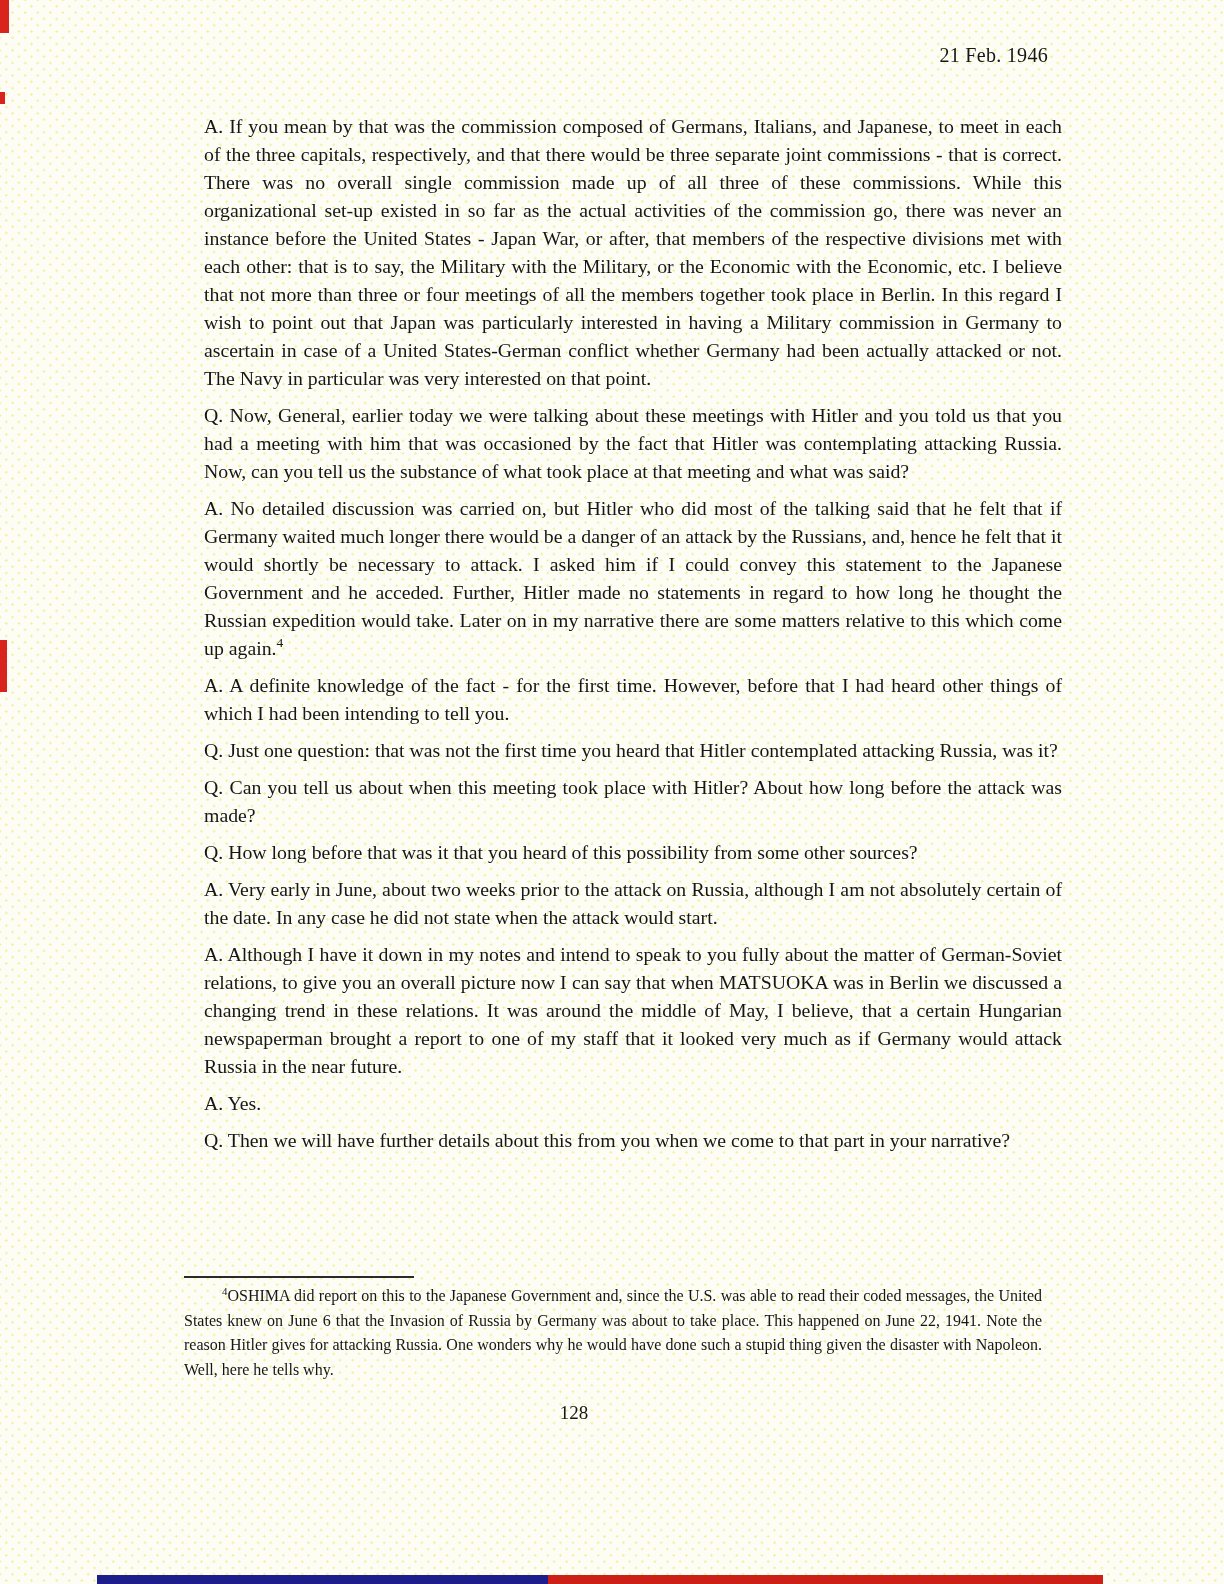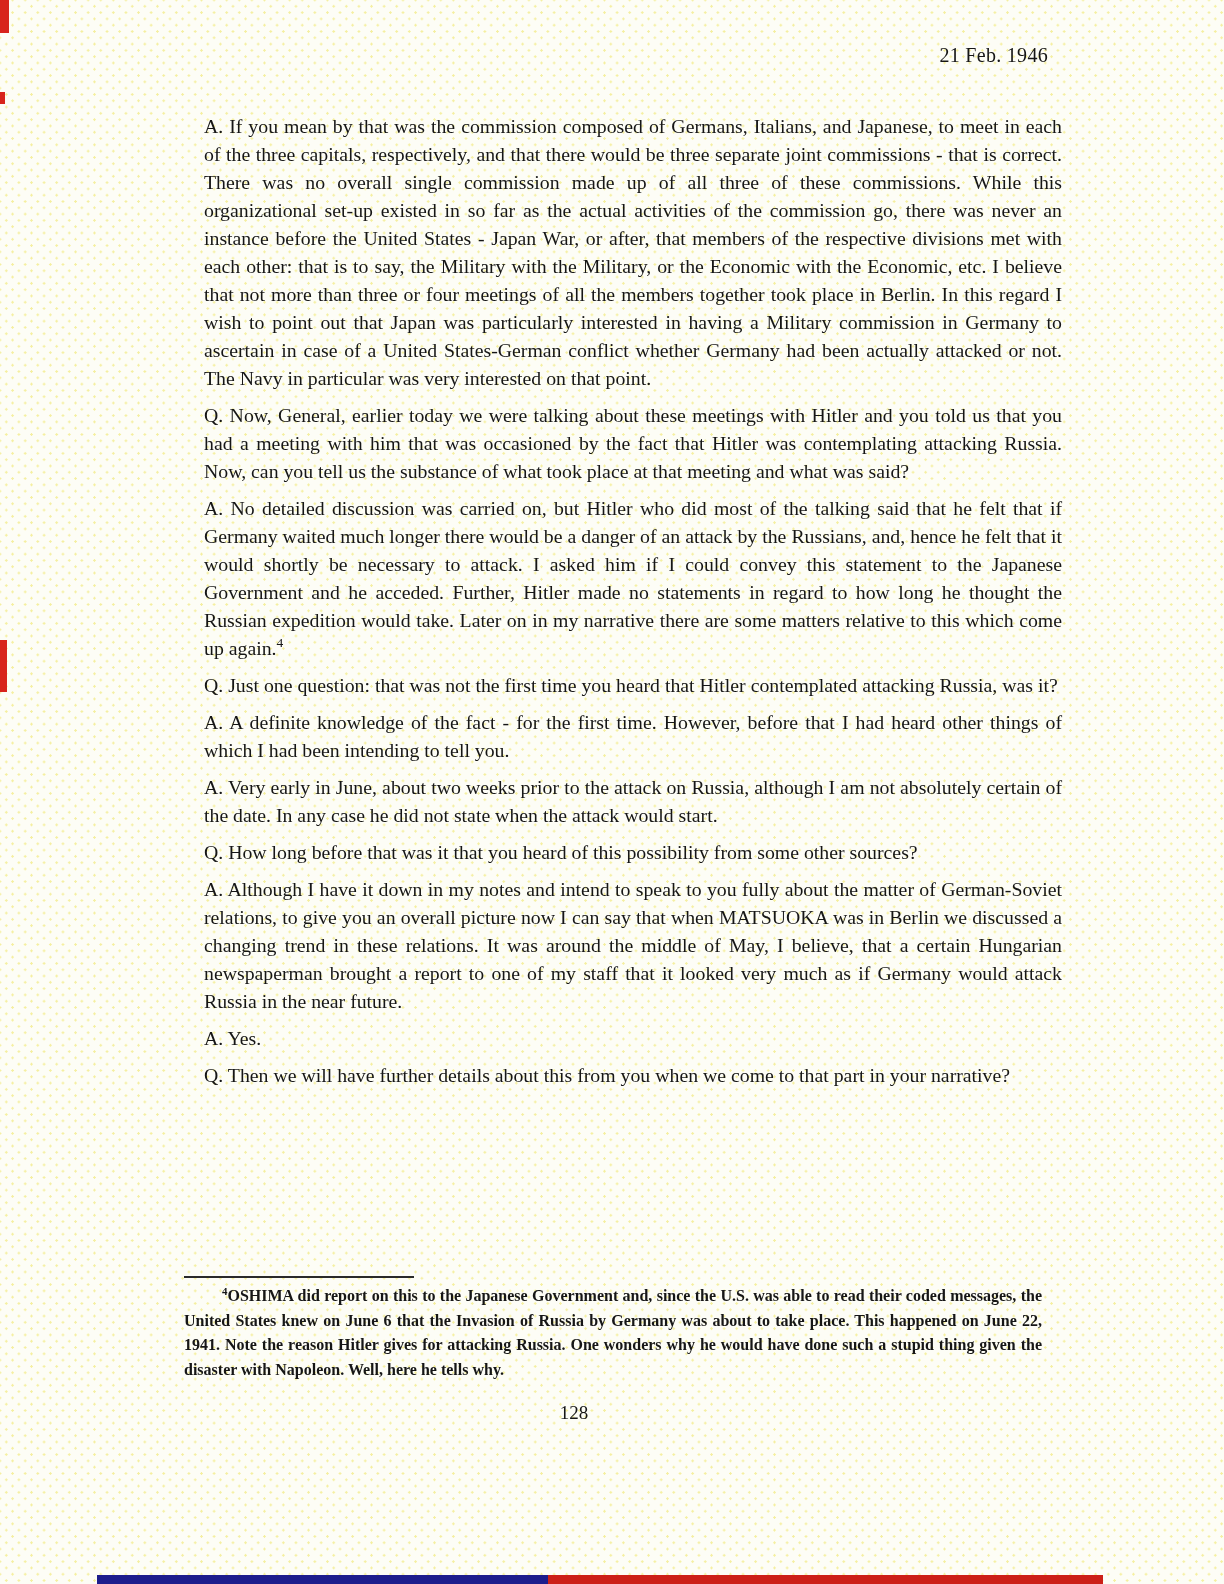--- a/index.html
+++ b/index.html
@@ -54,21 +54,20 @@
     height:0;
     border-top:2px solid #2a2a2a;
     margin:0 0 6px 0;
   }
   .footnote-text{
     margin:0;
     font-size:16px;
     line-height:24.5px;
     text-align:justify;
     text-indent:38px;
-    font-weight:bold;
   }
   .pageno{
     position:absolute;
     top:1402px;
     left:0;
     width:1148px;
     text-align:center;
     font-size:19px;
   }
   .mark{position:absolute;}
@@ -82,24 +81,25 @@
 <body>
 
 <div class="page">
 
   <div class="date">21 Feb. 1946</div>
 
   <div class="content" id="transcript">
       <p><span>A. If you mean by that was the commission composed of Germans, Italians, and Japanese, to meet in each of the three capitals, respectively, and that there would be three separate joint commissions - that is correct.  There was no overall single commission made up of all three of these commissions. While this organizational set-up existed in so far as the actual activities of the commission go, there was never an instance before the United States - Japan War, or after, that members of the respective divisions met with each other:  that is to say, the Military with the Military, or the Economic with the Economic, etc.  I believe that not more than three or four meetings of all the members together took place in Berlin.  In this regard I wish to point out that Japan was particularly interested in having a Military commission in Germany to ascertain in case of a United States-German conflict whether Germany had been actually attacked or not.  The Navy in particular was very interested on that point.</span></p>
       <p><span>Q. Now, General, earlier today we were talking about these meetings with Hitler and you told us that you had a meeting with him that was occasioned by the fact that Hitler was contemplating attacking Russia.  Now, can you tell us the substance of what took place at that meeting and what was said?</span></p>
       <p><span>A. No detailed discussion was carried on, but Hitler who did most of the talking said that he felt that if Germany waited much longer there would be a danger of an attack by the Russians, and, hence he felt that it would shortly be necessary to attack.  I asked him if I could convey this statement to the Japanese Government and he acceded.  Further, Hitler made no statements in regard to how long he thought the Russian expedition would take.  Later on in my narrative there are some matters relative to this which come up again.</span><sup>4</sup></p>
+      <p><span>A. A definite knowledge of the fact - for the first time.  However, before that I had heard other things of which I had been intending to tell you.</span></p>
       <p><span>Q. Just one question:  that was not the first time you heard that Hitler contemplated attacking Russia, was it?</span></p>
-      <p><span>A. A definite knowledge of the fact - for the first time.  However, before that I had heard other things of which I had been intending to tell you.</span></p>
+      <p><span>Q. Can you tell us about when this meeting took place with Hitler?  About how long before the attack was made?</span></p>
+      <p><span>Q. How long before that was it that you heard of this possibility from some other sources?</span></p>
       <p><span>A. Very early in June, about two weeks prior to the attack on Russia, although I am not absolutely certain of the date.  In any case he did not state when the attack would start.</span></p>
-      <p><span>Q. How long before that was it that you heard of this possibility from some other sources?</span></p>
       <p><span>A. Although I have it down in my notes and intend to speak to you fully about the matter of German-Soviet relations, to give you an overall picture now I can say that when MATSUOKA was in Berlin we discussed a changing trend in these relations.  It was around the middle of May, I believe, that a certain Hungarian newspaperman brought a report to one of my staff that it looked very much as if Germany would attack Russia in the near future.</span></p>
       <p><span>A. Yes.</span></p>
       <p><span>Q. Then we will have further details about this from you when we come to that part in your narrative?</span></p>
     </div>
 
   <div class="footnote">
     <div class="footnote-rule"></div>
     <p class="footnote-text"><sup>4</sup><span>OSHIMA did report on this to the Japanese Government and, since the U.S. was able to read their coded messages, the United States knew on June 6 that the Invasion of Russia by Germany was about to take place.  This happened on June 22, 1941.  Note the reason Hitler gives for attacking Russia.  One wonders why he would have done such a stupid thing given the disaster with Napoleon.  Well, here he tells why.</span></p>
   </div>
 

